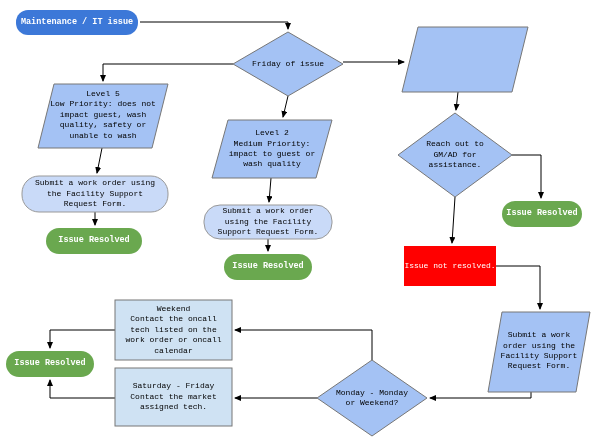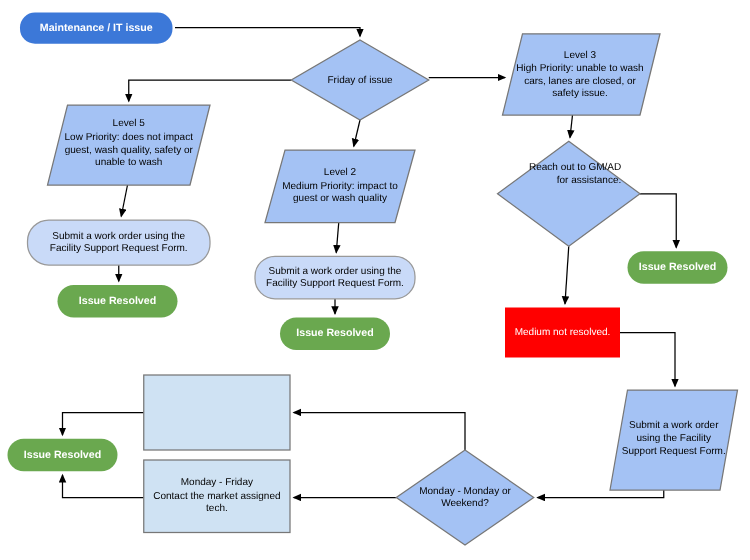--- a/index.html
+++ b/index.html
@@ -1,20 +1,20 @@
 <!DOCTYPE html>
 <html><head>
 <meta charset="utf-8">
 <style>
   html,body{margin:0;padding:0;background:#fff;}
   #canvas{
     position:relative;
     width:600px;height:448px;
     background:#fff;
-    font-family:Liberation Sans, sans-serif;
+    font-family:Liberation Mono, monospace;
     overflow:hidden;
   }
   #wires{position:absolute;left:0;top:0;width:600px;height:448px;}
   .lbl{
     position:absolute;
     display:flex;align-items:center;justify-content:center;
     text-align:center;
     font-size:8px;line-height:1.3;color:#000;
     white-space:pre-line;
     pointer-events:none;
@@ -76,40 +76,40 @@
   <div class="lbl white bold" style="left:16px;top:10px;width:122px;height:25px;">Maintenance / IT issue</div>
 
   <div class="lbl" style="left:243px;top:40px;width:90px;height:48px;">Friday of issue</div>
 
   <div class="lbl" style="left:50px;top:86px;width:106px;height:58px;">Level 5
 Low Priority: does not impact guest, wash quality, safety or unable to wash</div>
 
   <div class="lbl" style="left:222px;top:122px;width:100px;height:54px;">Level 2
 Medium Priority: impact to guest or wash quality</div>
 
-  <div class="lbl" style="left:410px;top:30px;width:108px;height:60px;">Level 3
-High Priority: unable to wash cars, lanes are closed, or safety issue.</div>
 
-  <div class="lbl" style="left:413px;top:108px;width:84px;height:62px;text-align:right;">Reach out to GM/AD for assistance.</div>
+  <div class="lbl" style="left:413px;top:124px;width:84px;height:62px;">Reach out to GM/AD for assistance.</div>
 
   <div class="lbl" style="left:30px;top:178px;width:130px;height:32px;">Submit a work order using the Facility Support Request Form.</div>
 
   <div class="lbl" style="left:210px;top:206px;width:116px;height:32px;">Submit a work order using the Facility Support Request Form.</div>
 
   <div class="lbl" style="left:497px;top:315px;width:84px;height:72px;">Submit a work order using the Facility Support Request Form.</div>
 
   <div class="lbl white bold" style="left:46px;top:228px;width:96px;height:26px;">Issue Resolved</div>
 
   <div class="lbl white bold" style="left:224px;top:254px;width:88px;height:26px;">Issue Resolved</div>
 
   <div class="lbl white bold" style="left:502px;top:201px;width:80px;height:26px;">Issue Resolved</div>
 
   <div class="lbl white bold" style="left:6px;top:351px;width:88px;height:26px;">Issue Resolved</div>
 
-  <div class="lbl white" style="left:404px;top:246px;width:92px;height:40px;">Medium not resolved.</div>
+  <div class="lbl white" style="left:404px;top:246px;width:92px;height:40px;">Issue not resolved.</div>
 
+  <div class="lbl" style="left:119px;top:302px;width:109px;height:56px;">Weekend
+Contact the oncall tech listed on the work order or oncall calendar</div>
 
-  <div class="lbl" style="left:119px;top:370px;width:109px;height:54px;">Monday - Friday
+  <div class="lbl" style="left:119px;top:370px;width:109px;height:54px;">Saturday - Friday
 Contact the market assigned tech.</div>
 
   <div class="lbl" style="left:330px;top:372px;width:84px;height:52px;">Monday - Monday or Weekend?</div>
 
 </div>
 
 </body></html>

